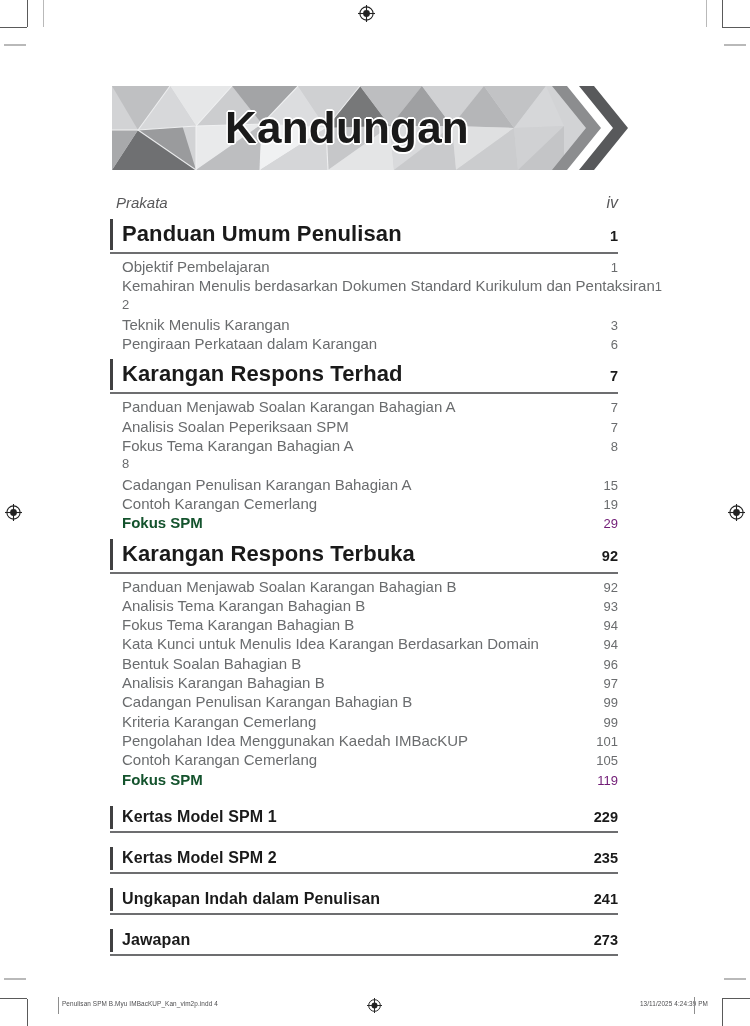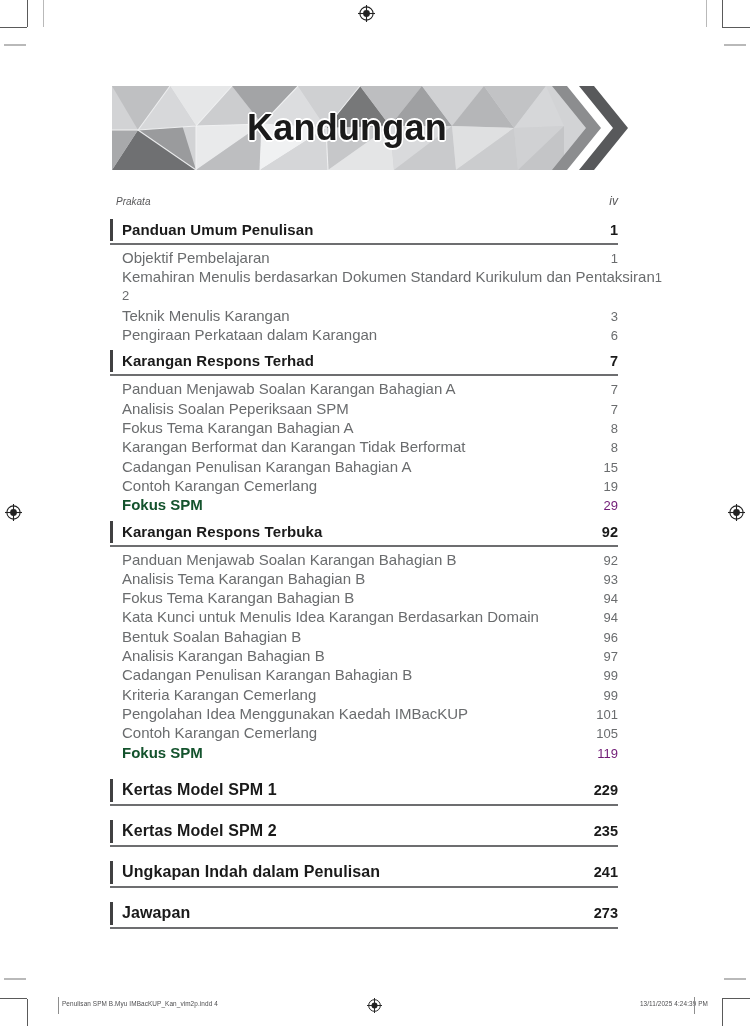--- a/index.html
+++ b/index.html
@@ -50,21 +50,21 @@
   }
   .banner svg { display: block; }
   .banner-title {
     position: absolute;
     left: 0; top: 0;
     width: 470px;
     height: 84px;
     display: flex;
     align-items: center;
     justify-content: center;
-    font-size: 36px;
+    font-size: 44px;
     font-weight: bold;
     letter-spacing: 0.2px;
     color: #1a1a1a;
     text-shadow:
       1.6px 0 0 #ffffff, -1.6px 0 0 #ffffff,
       0 1.6px 0 #ffffff, 0 -1.6px 0 #ffffff,
       1.2px 1.2px 0 #ffffff, -1.2px 1.2px 0 #ffffff,
       1.2px -1.2px 0 #ffffff, -1.2px -1.2px 0 #ffffff;
     pointer-events: none;
   }
@@ -83,47 +83,47 @@
     justify-content: space-between;
   }
 
   
   .preface-row {
     height: 22px;
     padding-left: 6px;
   }
   .preface-label {
     font-style: italic;
-    font-size: 10px;
+    font-size: 15px;
     color: #58585a;
   }
   .preface-page {
     font-style: italic;
-    font-size: 12px;
+    font-size: 16px;
     color: #58585a;
   }
 
   
   .section-head {
     position: relative;
     margin-top: 2px;
     padding: 3px 0 5px 12px;
     border-bottom: 2.2px solid #6d6e70;
   }
   .section-head::before {
     content: "";
     position: absolute;
     left: 0;
     top: 1px;
     bottom: 2px;
     width: 3.2px;
     background: #404041;
   }
   .section-title {
-    font-size: 15px;
+    font-size: 22px;
     font-weight: bold;
     color: #1a1a1a;
     letter-spacing: 0.1px;
   }
   .section-page {
     font-size: 14.5px;
     font-weight: bold;
     color: #1a1a1a;
   }
 
@@ -366,21 +366,20 @@
             </div>
             <div class="row sub-row">
               <span class="sub-label">Analisis Soalan Peperiksaan SPM</span>
               <span class="sub-page">7</span>
             </div>
             <div class="row sub-row">
               <span class="sub-label">Fokus Tema Karangan Bahagian A</span>
               <span class="sub-page">8</span>
             </div>
             <div class="row sub-row">
-              <span class="sub-label">Karangan Berformat dan Karangan Tidak Berformat</span>
               <span class="sub-page">8</span>
             </div>
             <div class="row sub-row">
               <span class="sub-label">Cadangan Penulisan Karangan Bahagian A</span>
               <span class="sub-page">15</span>
             </div>
             <div class="row sub-row">
               <span class="sub-label">Contoh Karangan Cemerlang</span>
               <span class="sub-page">19</span>
             </div>

